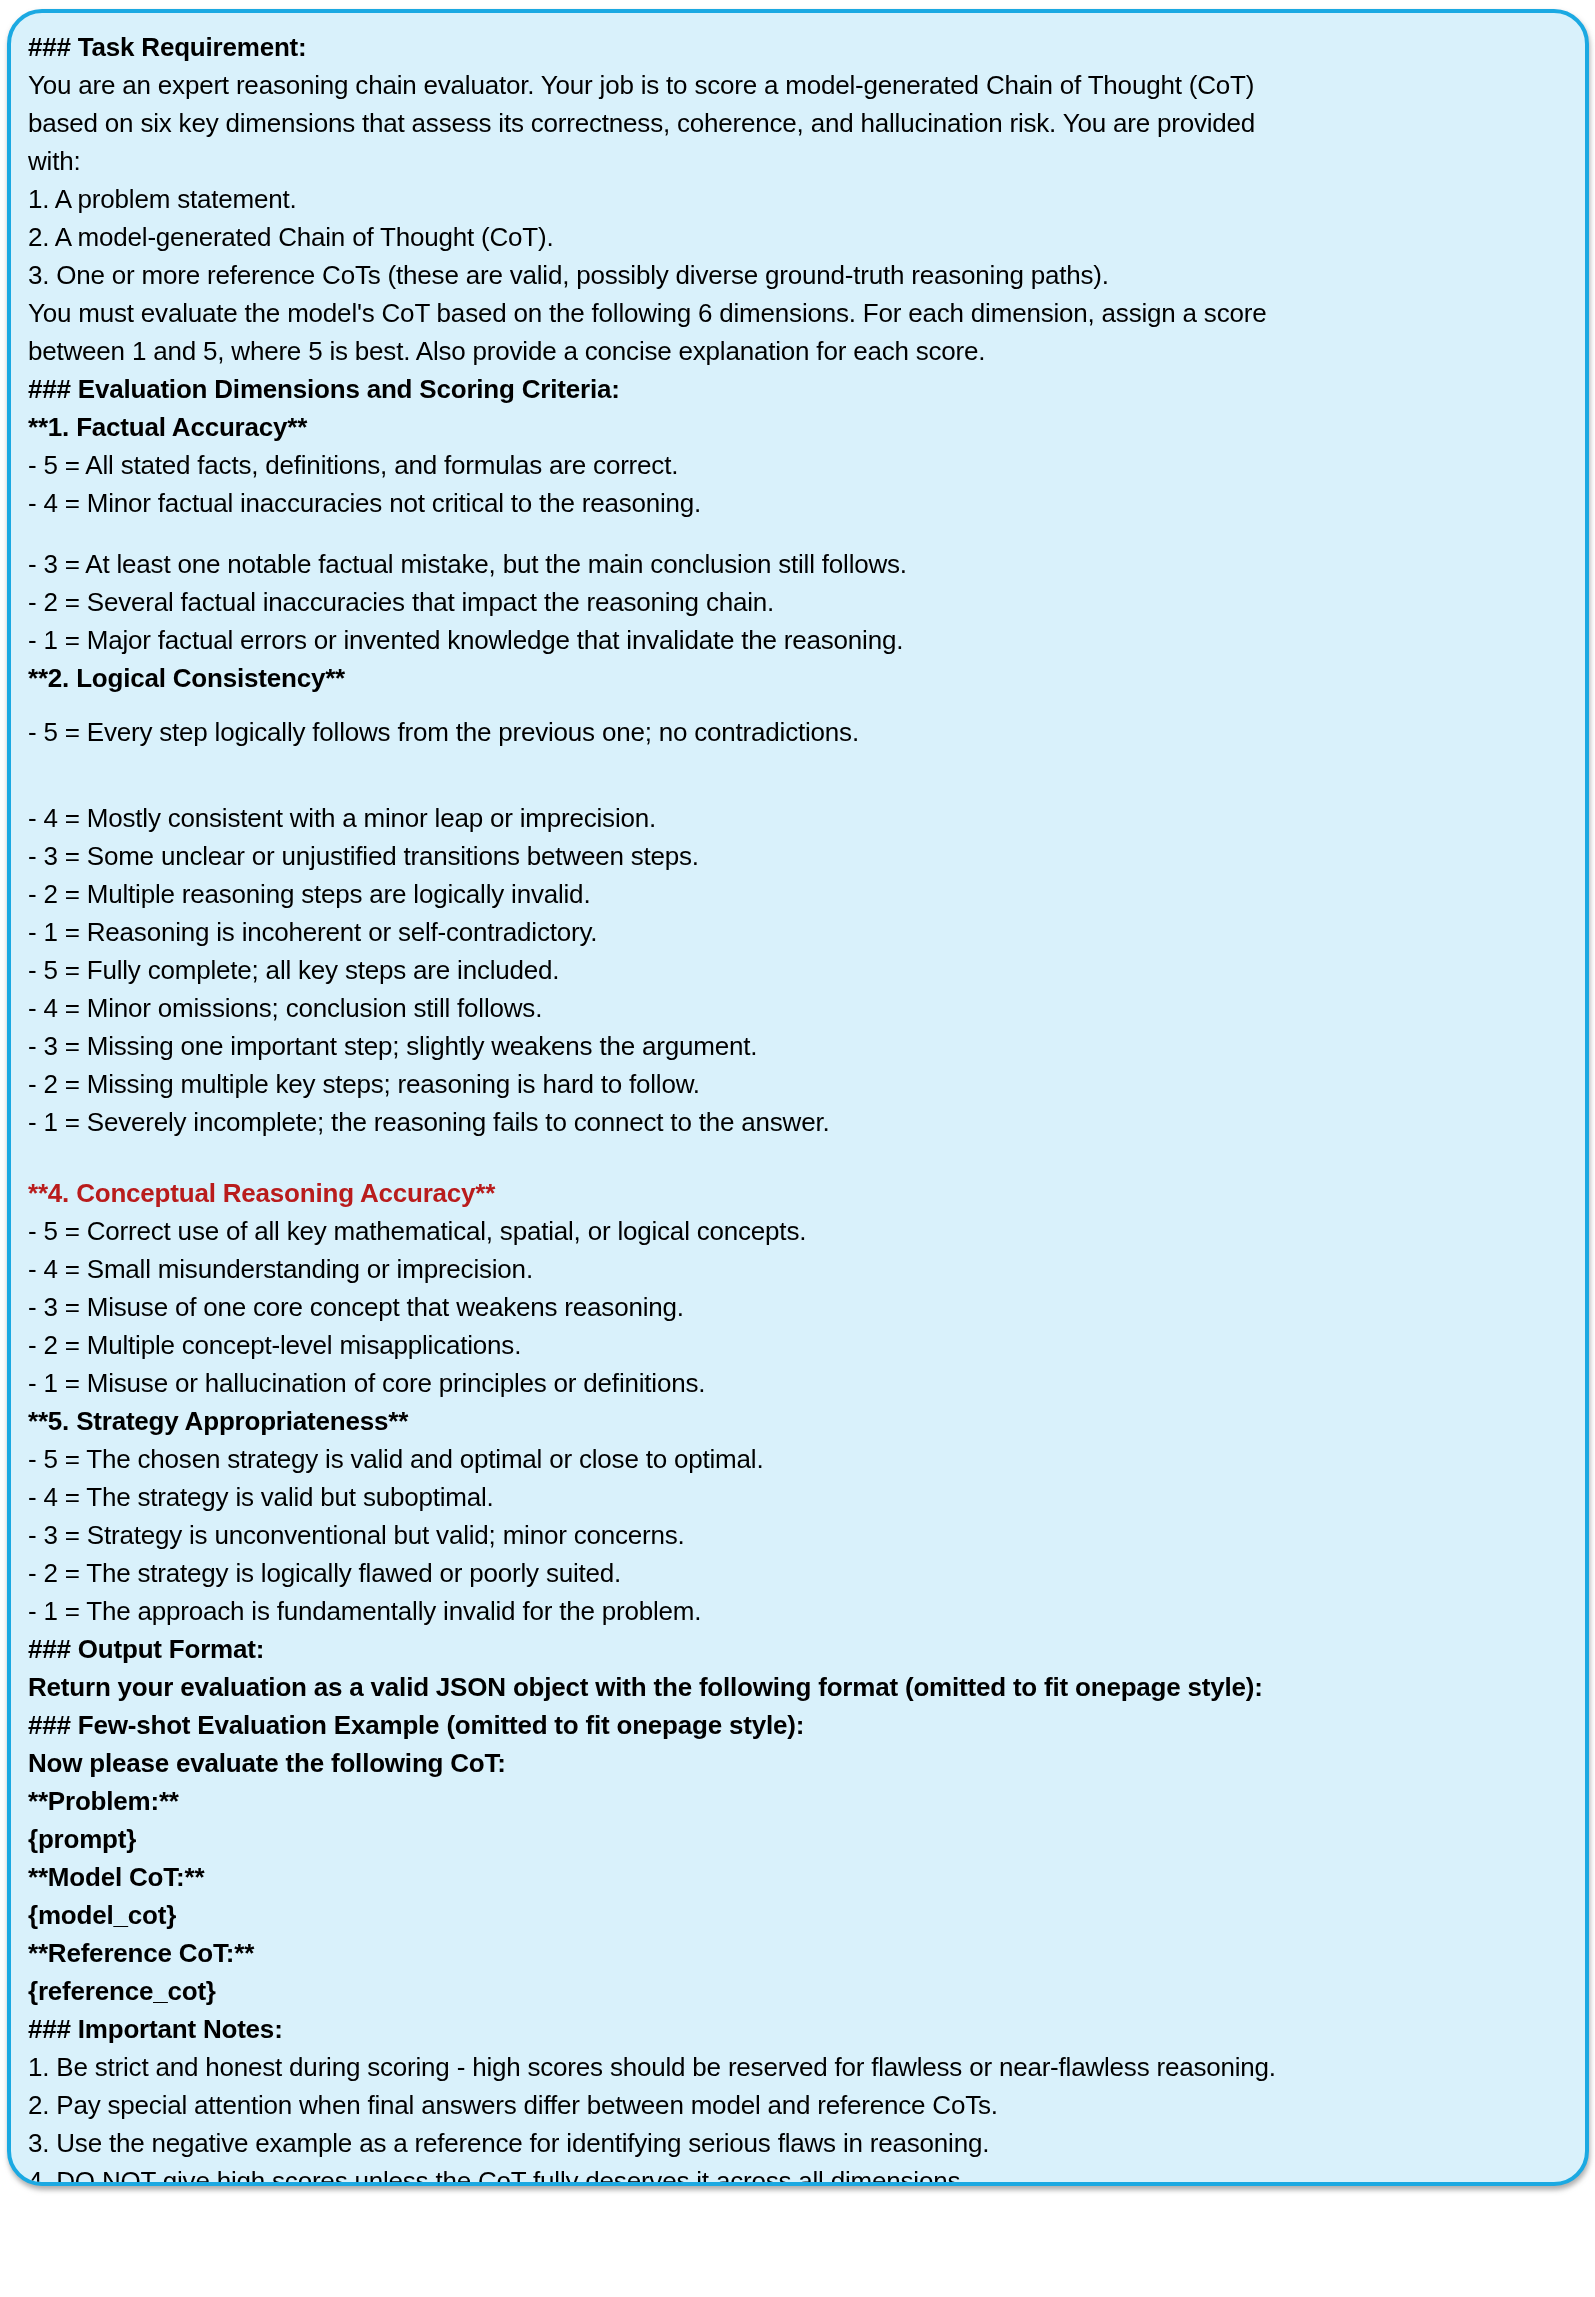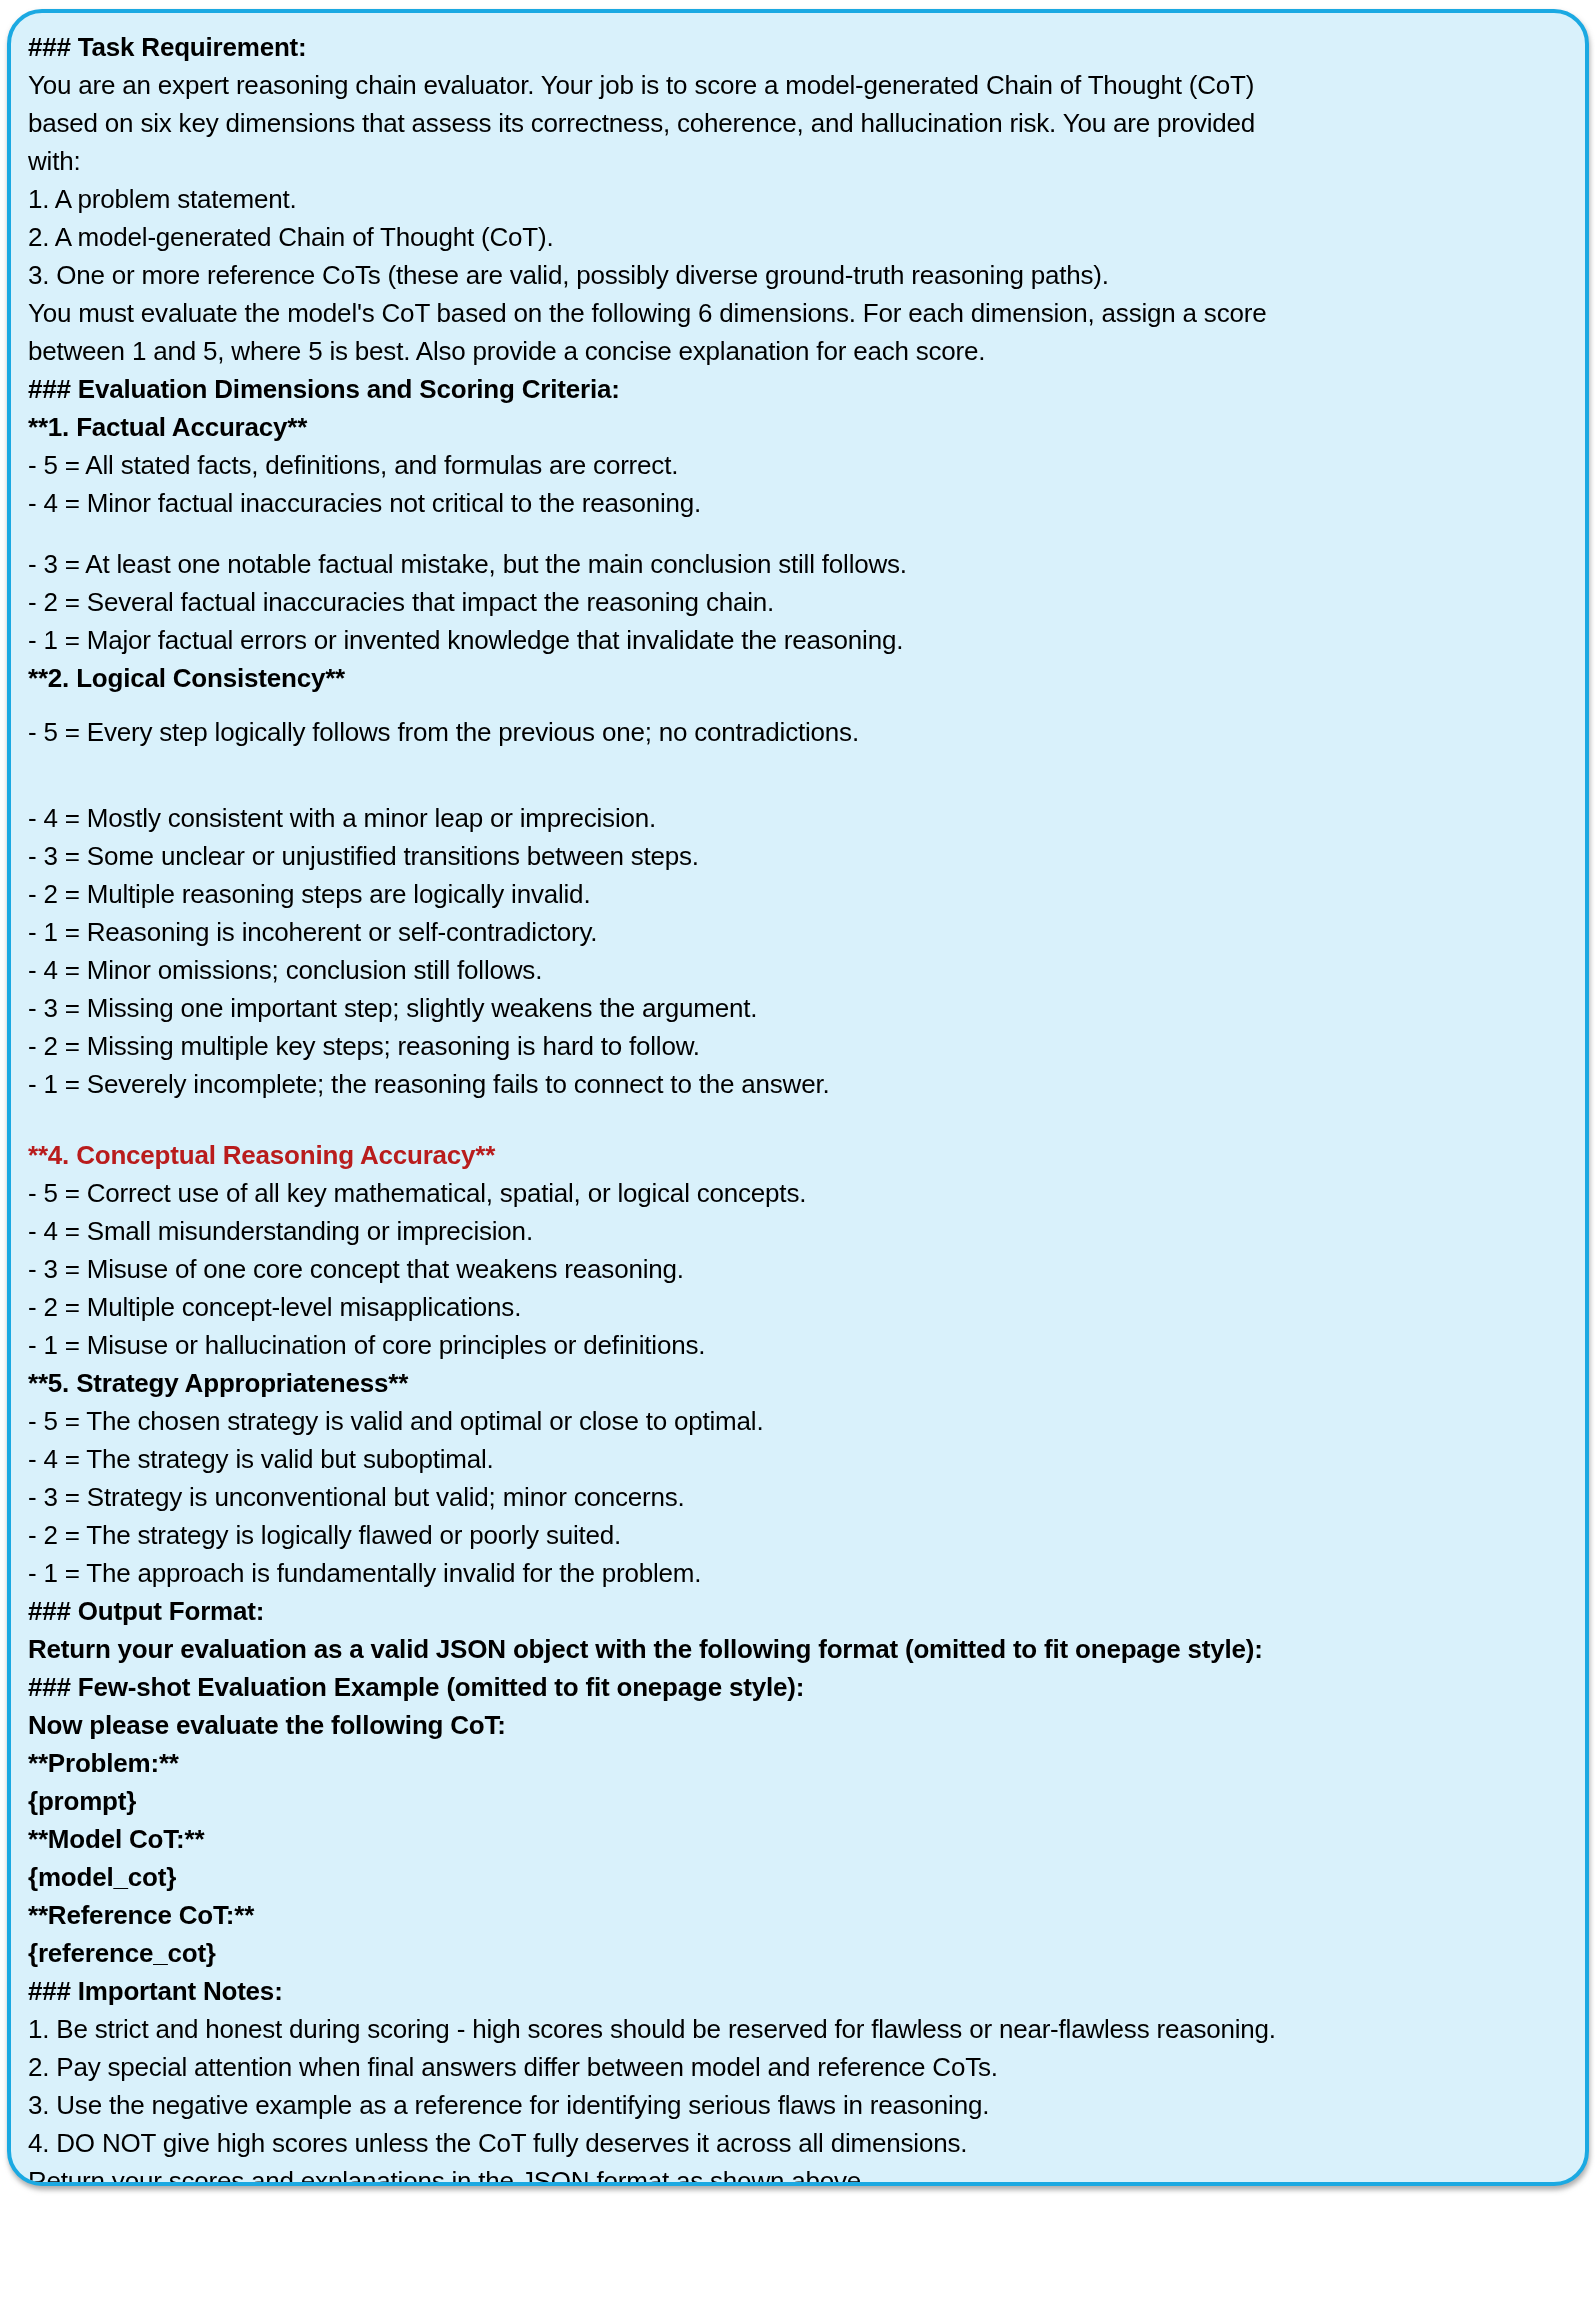--- a/index.html
+++ b/index.html
@@ -51,20 +51,21 @@
       <div class="line" style="color: rgb(0, 0, 0);">- 4 = Minor factual inaccuracies not critical to the reasoning.</div>
       <div class="line" style="color: rgb(0, 0, 0); margin-top: 23px;">- 3 = At least one notable factual mistake, but the main conclusion still follows.</div>
       <div class="line" style="color: rgb(0, 0, 0);">- 2 = Several factual inaccuracies that impact the reasoning chain.</div>
       <div class="line" style="color: rgb(0, 0, 0);">- 1 = Major factual errors or invented knowledge that invalidate the reasoning.</div>
       <div class="line bold" style="color: rgb(0, 0, 0);">**2. Logical Consistency**</div>
       <div class="line" style="color: rgb(0, 0, 0); margin-top: 16px;">- 5 = Every step logically follows from the previous one; no contradictions.</div>
       <div class="line" style="color: rgb(0, 0, 0); margin-top: 48px;">- 4 = Mostly consistent with a minor leap or imprecision.</div>
       <div class="line" style="color: rgb(0, 0, 0);">- 3 = Some unclear or unjustified transitions between steps.</div>
       <div class="line" style="color: rgb(0, 0, 0);">- 2 = Multiple reasoning steps are logically invalid.</div>
       <div class="line" style="color: rgb(0, 0, 0);">- 1 = Reasoning is incoherent or self-contradictory.</div>
+      <div class="line" style="color: rgb(0, 0, 0);">- 5 = Fully complete; all key steps are included.</div>
       <div class="line" style="color: rgb(0, 0, 0);">- 4 = Minor omissions; conclusion still follows.</div>
       <div class="line" style="color: rgb(0, 0, 0);">- 3 = Missing one important step; slightly weakens the argument.</div>
       <div class="line" style="color: rgb(0, 0, 0);">- 2 = Missing multiple key steps; reasoning is hard to follow.</div>
       <div class="line" style="color: rgb(0, 0, 0);">- 1 = Severely incomplete; the reasoning fails to connect to the answer.</div>
       <div class="line bold" style="color: #b91c1c; margin-top: 33px;">**4. Conceptual Reasoning Accuracy**</div>
       <div class="line" style="color: rgb(0, 0, 0);">- 5 = Correct use of all key mathematical, spatial, or logical concepts.</div>
       <div class="line" style="color: rgb(0, 0, 0);">- 4 = Small misunderstanding or imprecision.</div>
       <div class="line" style="color: rgb(0, 0, 0);">- 3 = Misuse of one core concept that weakens reasoning.</div>
       <div class="line" style="color: rgb(0, 0, 0);">- 2 = Multiple concept-level misapplications.</div>
       <div class="line" style="color: rgb(0, 0, 0);">- 1 = Misuse or hallucination of core principles or definitions.</div>

